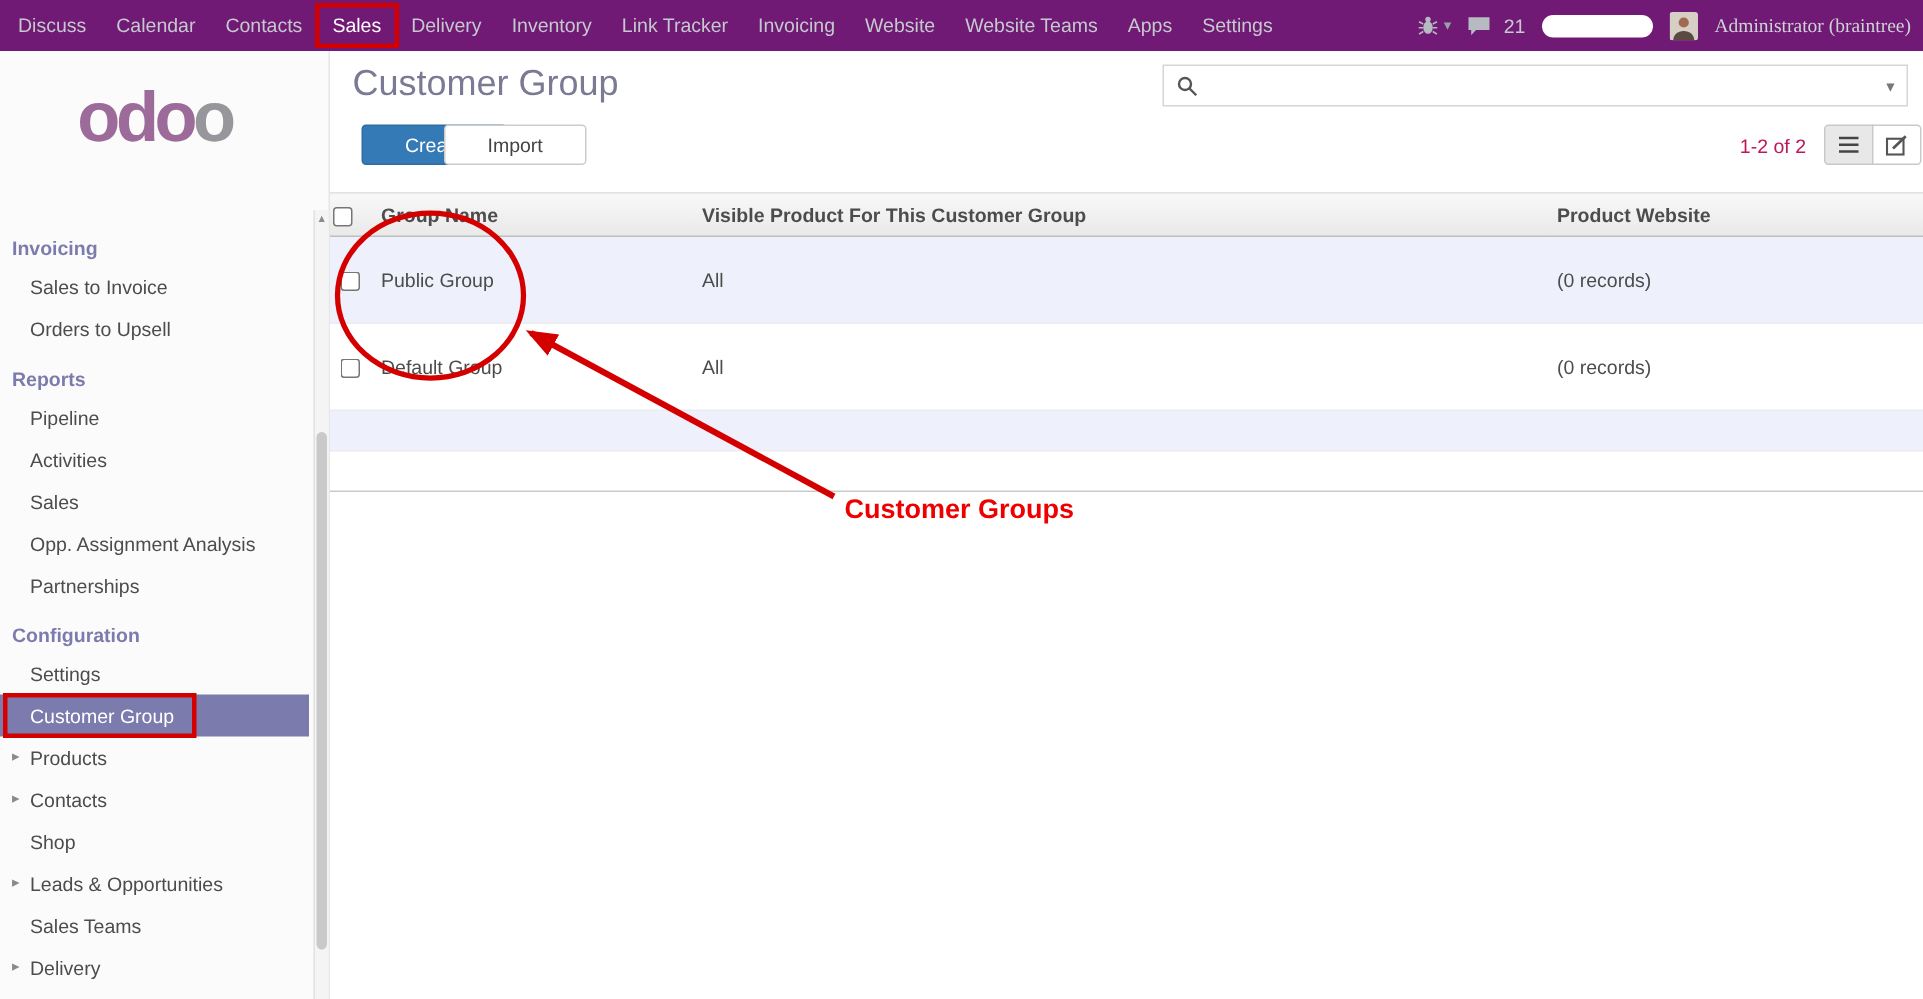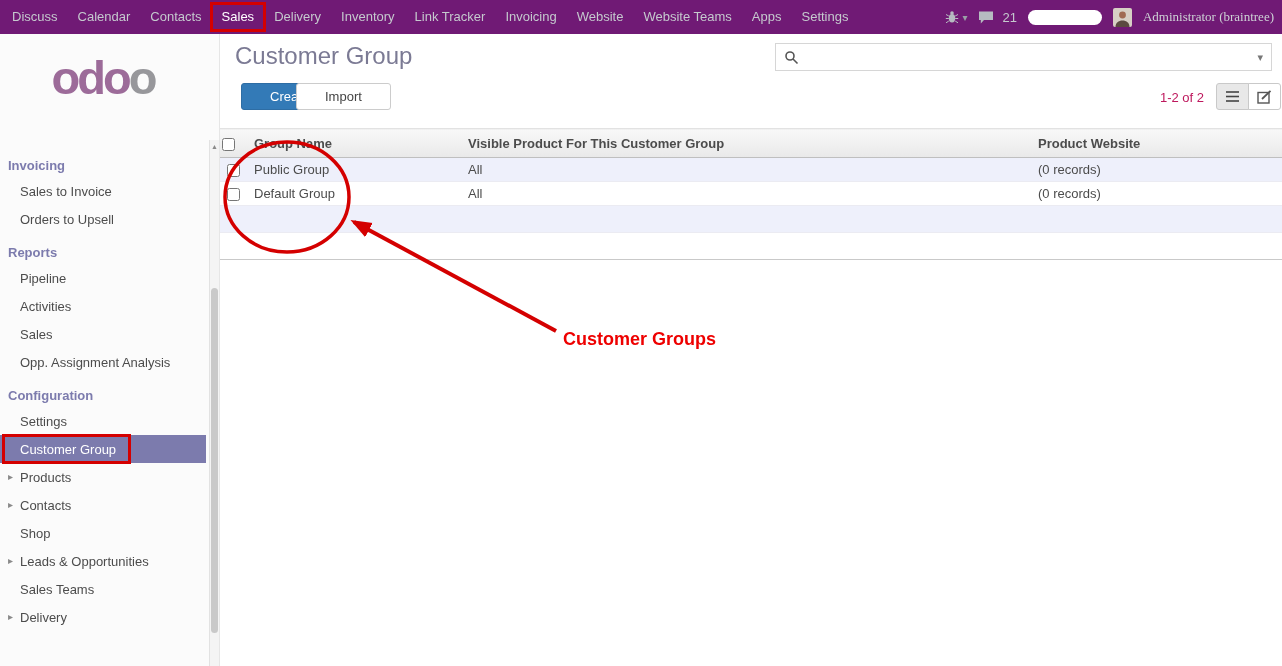--- a/index.html
+++ b/index.html
@@ -90,21 +90,21 @@
   .sw-btn:first-child { border-radius: 3px 0 0 3px; }
   .sw-btn:last-child { border-radius: 0 3px 3px 0; margin-left: -1px; }
 
   
   .list-table { position: absolute; top: 94px; left: 0; width: 100%; border-collapse: collapse; table-layout: fixed; }
   .list-table th {
     text-align: left; font-size: 13px; font-weight: bold; color: #4c4c4c;
     padding: 7px 8px 6px; background: linear-gradient(#f8f8f8, #e9e9e9);
     border-top: 1px solid #e2e2e2; border-bottom: 1px solid #bfbfbf; cursor: pointer;
   }
-  .list-table td { font-size: 13px; color: #4c4c4c; padding: 4px 8px; overflow: hidden; white-space: nowrap; }
+  .list-table td { font-size: 13px; color: #4c4c4c; padding: 21px 8px; overflow: hidden; white-space: nowrap; }
   .cb-cell { text-align: center; padding: 4px 2px !important; cursor: default; }
   .cb-cell input { margin: 0; vertical-align: middle; }
   .data-rows tr { border-bottom: 1px solid #ebebf2; cursor: pointer; }
   .data-rows tr:nth-of-type(odd) { background: #eef0fb; }
   .filler td { height: 27px; padding: 0; }
   .filler-stripe { background: #eef0fb; }
   .filler-stripe td { border-bottom: 1px solid #ebebf2; }
   .filler-last td { border-bottom: 1px solid #c9c9c9; }
 
   
@@ -260,20 +260,25 @@
         <span>Sales</span>
         
       </li>
 
       <li class="side-item">
         
         <span>Opp. Assignment Analysis</span>
         
       </li>
 
+      <li class="side-item">
+        
+        <span>Partnerships</span>
+        
+      </li>
 
       <li class="side-item is-header">
         
         <span>Configuration</span>
         
       </li>
 
       <li class="side-item">
         
         <span>Settings</span>

